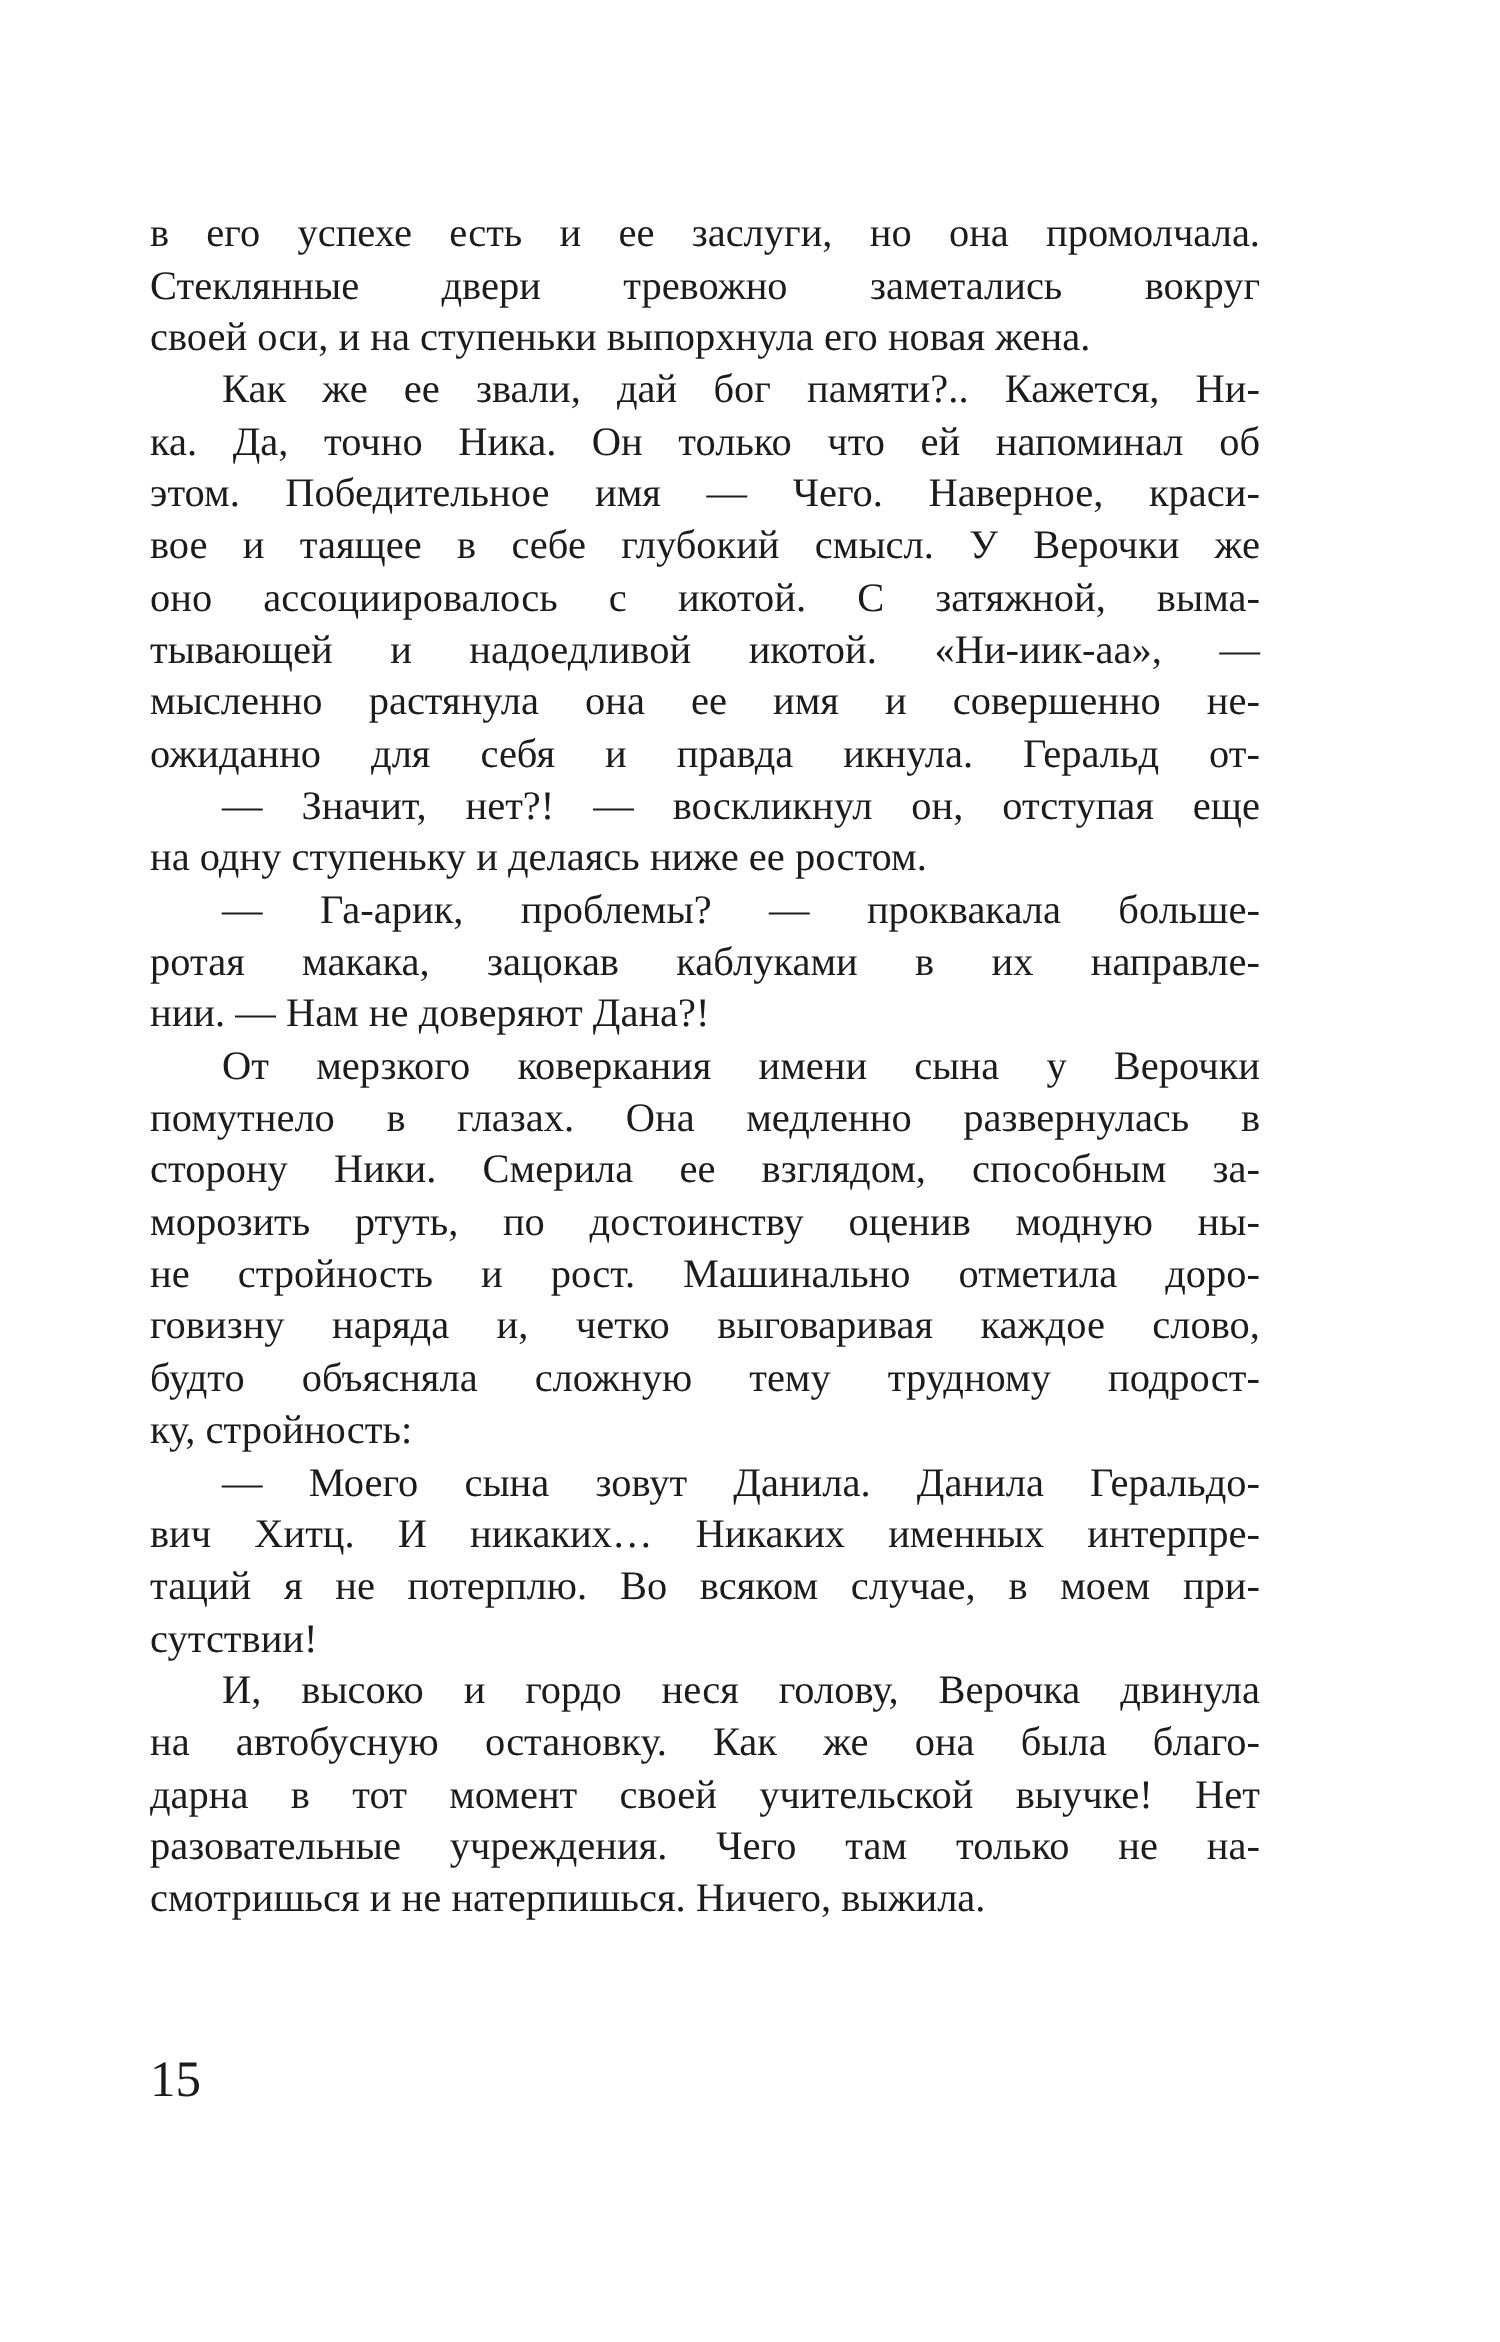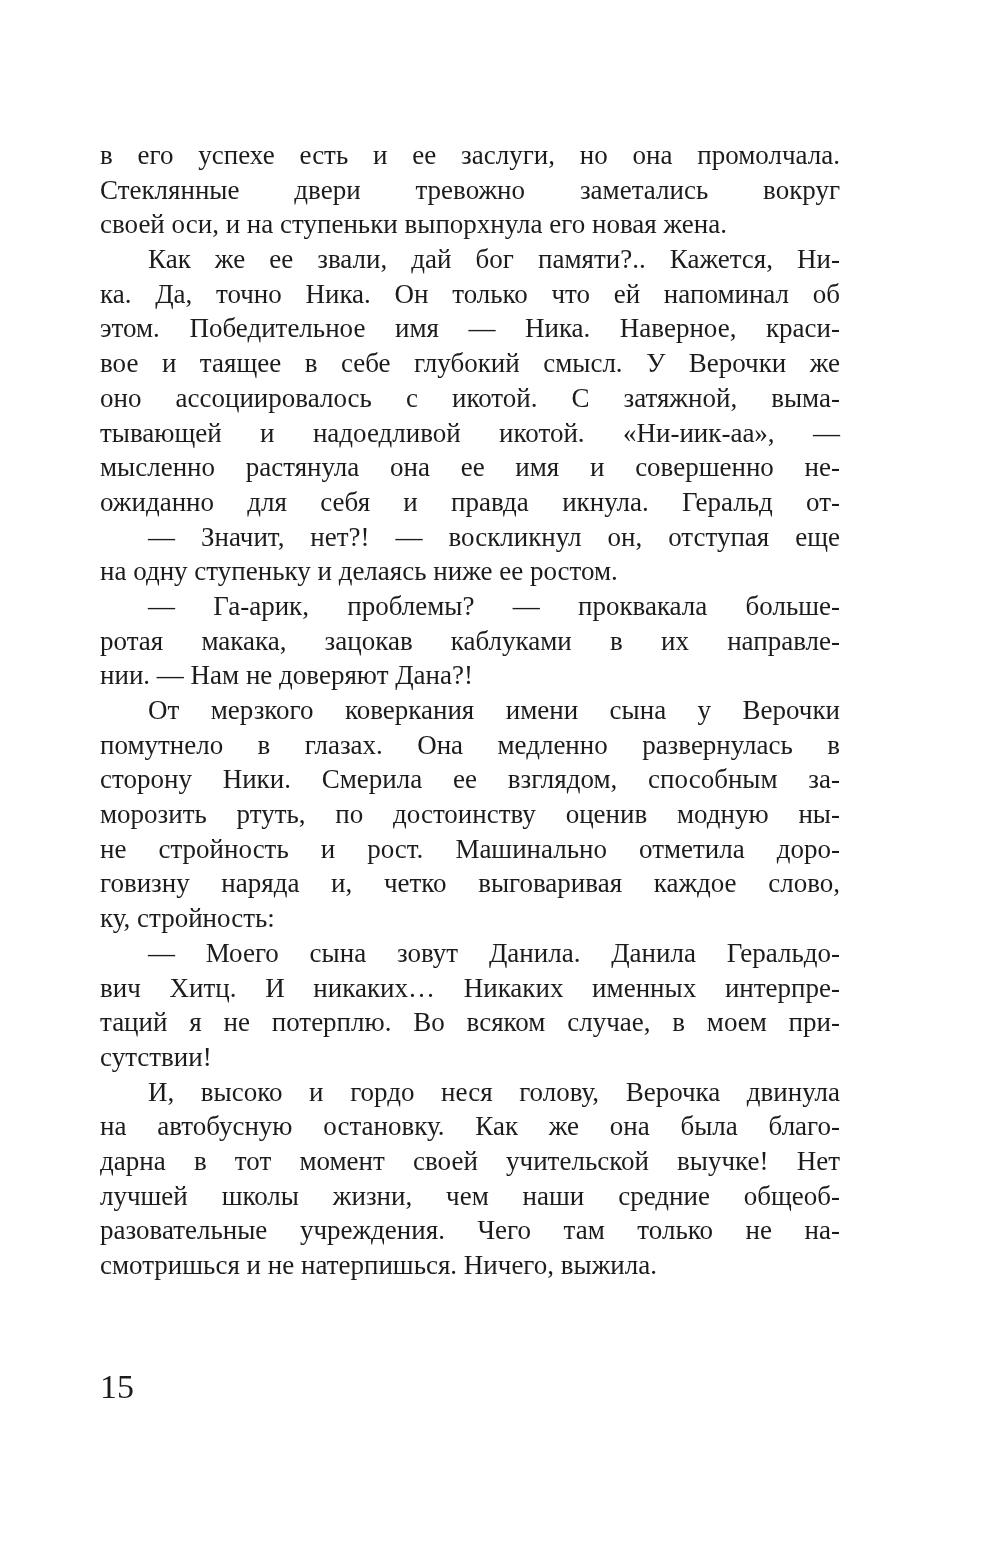--- a/index.html
+++ b/index.html
@@ -58,21 +58,21 @@
 <div class="book-page">
   <div class="text-block" id="text-block">
       <div class="paragraph">
         <div class="line">в его успехе есть и ее заслуги, но она промолчала.</div>
         <div class="line">Стеклянные двери тревожно заметались вокруг</div>
         <div class="line last">своей оси, и на ступеньки выпорхнула его новая жена.</div>
       </div>
       <div class="paragraph">
         <div class="line indent">Как же ее звали, дай бог памяти?.. Кажется, Ни-</div>
         <div class="line">ка. Да, точно Ника. Он только что ей напоминал об</div>
-        <div class="line">этом. Победительное имя — Ника. Наверное, краси-</div>
+        <div class="line">этом. Победительное имя — Чего. Наверное, краси-</div>
         <div class="line">вое и таящее в себе глубокий смысл. У Верочки же</div>
         <div class="line">оно ассоциировалось с икотой. С затяжной, выма-</div>
         <div class="line">тывающей и надоедливой икотой. «Ни-иик-аа», —</div>
         <div class="line">мысленно растянула она ее имя и совершенно не-</div>
         <div class="line">ожиданно для себя и правда икнула. Геральд от-</div>
       </div>
       <div class="paragraph">
         <div class="line indent">— Значит, нет?! — воскликнул он, отступая еще</div>
         <div class="line last">на одну ступеньку и делаясь ниже ее ростом.</div>
       </div>
@@ -81,31 +81,31 @@
         <div class="line">ротая макака, зацокав каблуками в их направле-</div>
         <div class="line last">нии. — Нам не доверяют Дана?!</div>
       </div>
       <div class="paragraph">
         <div class="line indent">От мерзкого коверкания имени сына у Верочки</div>
         <div class="line">помутнело в глазах. Она медленно развернулась в</div>
         <div class="line">сторону Ники. Смерила ее взглядом, способным за-</div>
         <div class="line">морозить ртуть, по достоинству оценив модную ны-</div>
         <div class="line">не стройность и рост. Машинально отметила доро-</div>
         <div class="line">говизну наряда и, четко выговаривая каждое слово,</div>
+        <div class="line">будто объясняла сложную тему трудному подрост-</div>
         <div class="line last">ку, стройность:</div>
       </div>
       <div class="paragraph">
         <div class="line indent">— Моего сына зовут Данила. Данила Геральдо-</div>
         <div class="line">вич Хитц. И никаких… Никаких именных интерпре-</div>
         <div class="line">таций я не потерплю. Во всяком случае, в моем при-</div>
         <div class="line last">сутствии!</div>
       </div>
       <div class="paragraph">
         <div class="line indent">И, высоко и гордо неся голову, Верочка двинула</div>
         <div class="line">на автобусную остановку. Как же она была благо-</div>
         <div class="line">дарна в тот момент своей учительской выучке! Нет</div>
-        <div class="line">лучшей школы жизни, чем наши средние общеоб-</div>
         <div class="line">разовательные учреждения. Чего там только не на-</div>
         <div class="line last">смотришься и не натерпишься. Ничего, выжила.</div>
       </div>
     </div>
   <div class="page-number">15</div>
 </div>
 
 </body></html>

